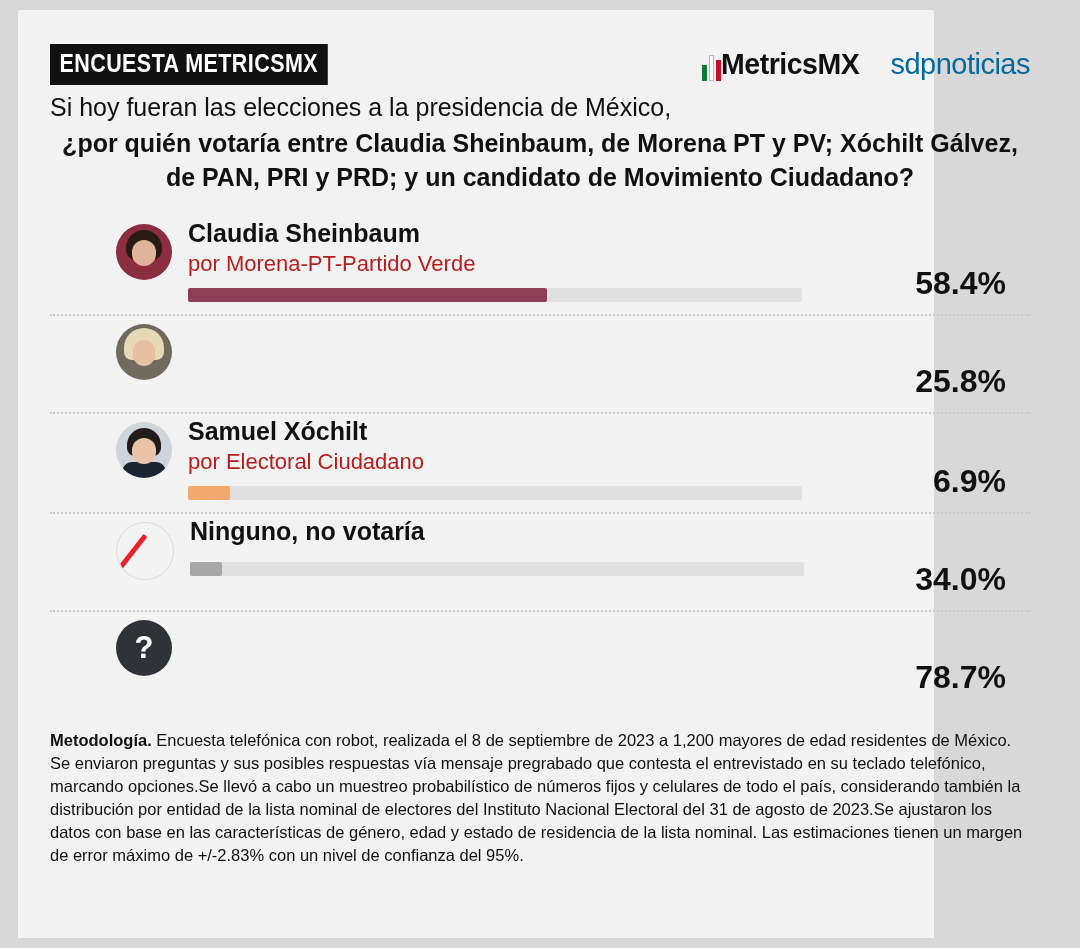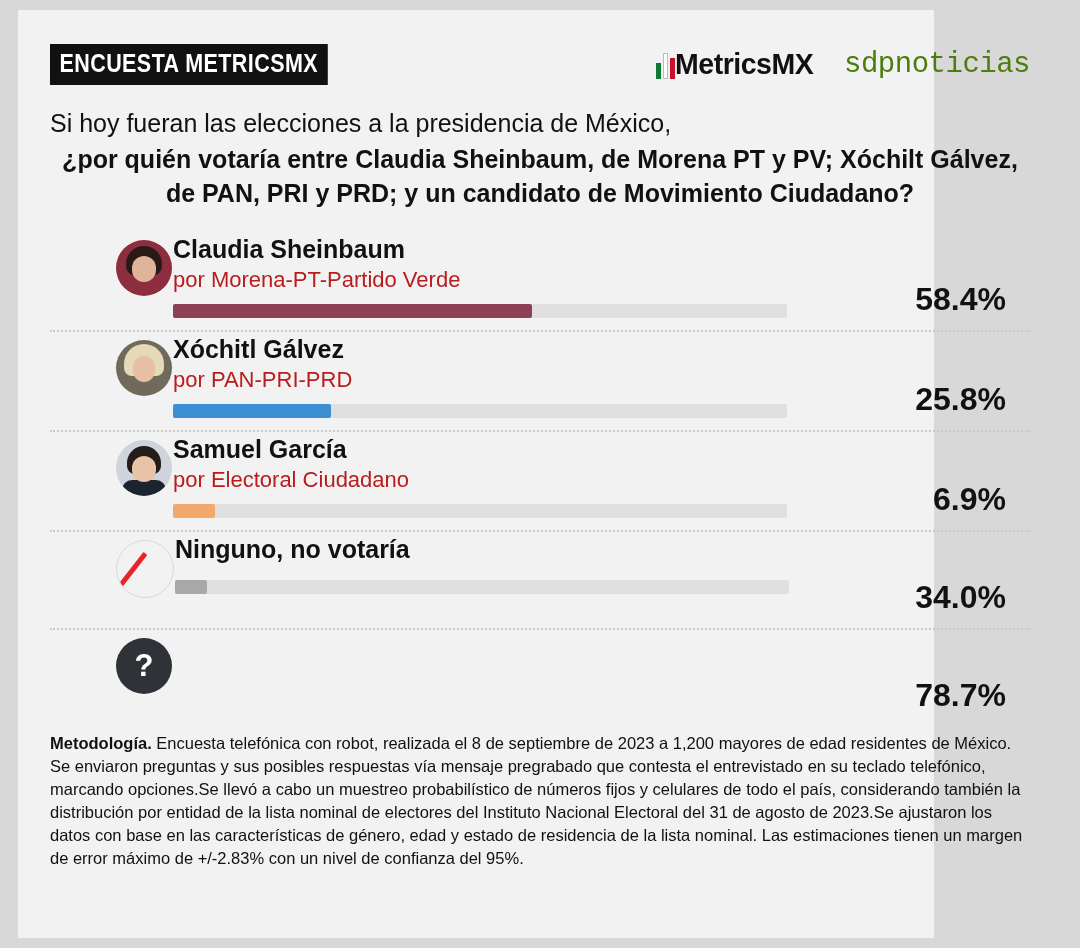--- a/index.html
+++ b/index.html
@@ -49,21 +49,21 @@
     display: inline-block;
     white-space: nowrap;
   }
   .brands {
     display: flex;
     align-items: center;
     gap: 24px;
   }
   .metrics-logo {
     display: flex;
-    align-items: center;
+    align-items: flex-end;
   }
   .flagbars {
     display: flex;
     align-items: flex-end;
     gap: 2px;
     height: 30px;
   }
   .flagbars i {
     display: block;
     width: 5px;
@@ -74,29 +74,29 @@
   .metrics-word {
     font-family: "Liberation Sans", sans-serif;
     font-weight: bold;
     font-size: 30px;
     color: #111111;
     letter-spacing: -0.5px;
     transform: scaleX(0.95);
     transform-origin: left center;
   }
   .sdp-word {
-    font-family: Liberation Mono, monospace;
+    font-family: Liberation Sans, sans-serif;
     font-size: 29px;
-    color: #4d7c0f;
+    color: #0369a1;
     letter-spacing: -0.5px;
   }
 
   
   .question {
-    margin-top: 20px;
+    margin-top: 4px;
     color: #111111;
   }
   .q-line1 {
     font-size: 25px;
     line-height: 34px;
   }
   .q-line2 {
     font-size: 25px;
     font-weight: bold;
     line-height: 34px;
@@ -207,21 +207,21 @@
     color: #ffffff;
     font-size: 31px;
     font-weight: bold;
     display: flex;
     align-items: center;
     justify-content: center;
   }
 
   .rowbody {
     flex: 1 1 auto;
-    margin-left: 1px;
+    margin-left: 16px;
     padding-top: 2px;
   }
   .cand-name {
     font-size: 25px;
     font-weight: bold;
     color: #111111;
     line-height: 30px;
   }
   .cand-party {
     font-size: 22px;
@@ -248,21 +248,21 @@
     right: 24px;
     bottom: 12px;
     font-size: 32px;
     font-weight: bold;
     color: #111111;
     white-space: nowrap;
   }
 
   
   .method {
-    margin-top: 6px;
+    margin-top: 21px;
     font-size: 16.5px;
     line-height: 23px;
     color: #111111;
     width: 980px;
   }
   .method b { font-weight: bold; }
 </style>
 </head>
 <body>
 
@@ -298,36 +298,29 @@
           <div class="cand-party">por Morena-PT-Partido Verde</div>
           <div class="bar-wrap">
             <div class="bar-fill" style="width:58.4%;background:#8d3f58;"></div>
           </div>
         </div>
         <div class="pct">58.4%</div>
       </div>
 
       <div class="row">
         <div class="avatar av-galvez"></div>
-        <div class="rowbody">
-          <div class="cand-name">Xóchitl Gálvez</div>
-          <div class="cand-party">por PAN-PRI-PRD</div>
-          <div class="bar-wrap">
-            <div class="bar-fill" style="width:25.8%;background:#3b8fd4;"></div>
-          </div>
-        </div>
         <div class="pct">25.8%</div>
       </div>
 
       <div class="row">
         <div class="avatar av-garcia">
             <span class="suit"></span>
           </div>
         <div class="rowbody">
-          <div class="cand-name">Samuel García</div>
+          <div class="cand-name">Samuel Xóchilt</div>
           <div class="cand-party">por Electoral Ciudadano</div>
           <div class="bar-wrap">
             <div class="bar-fill" style="width:6.9%;background:#f3a96c;"></div>
           </div>
         </div>
         <div class="pct">6.9%</div>
       </div>
 
       <div class="row">
         <div class="avatar av-none">

